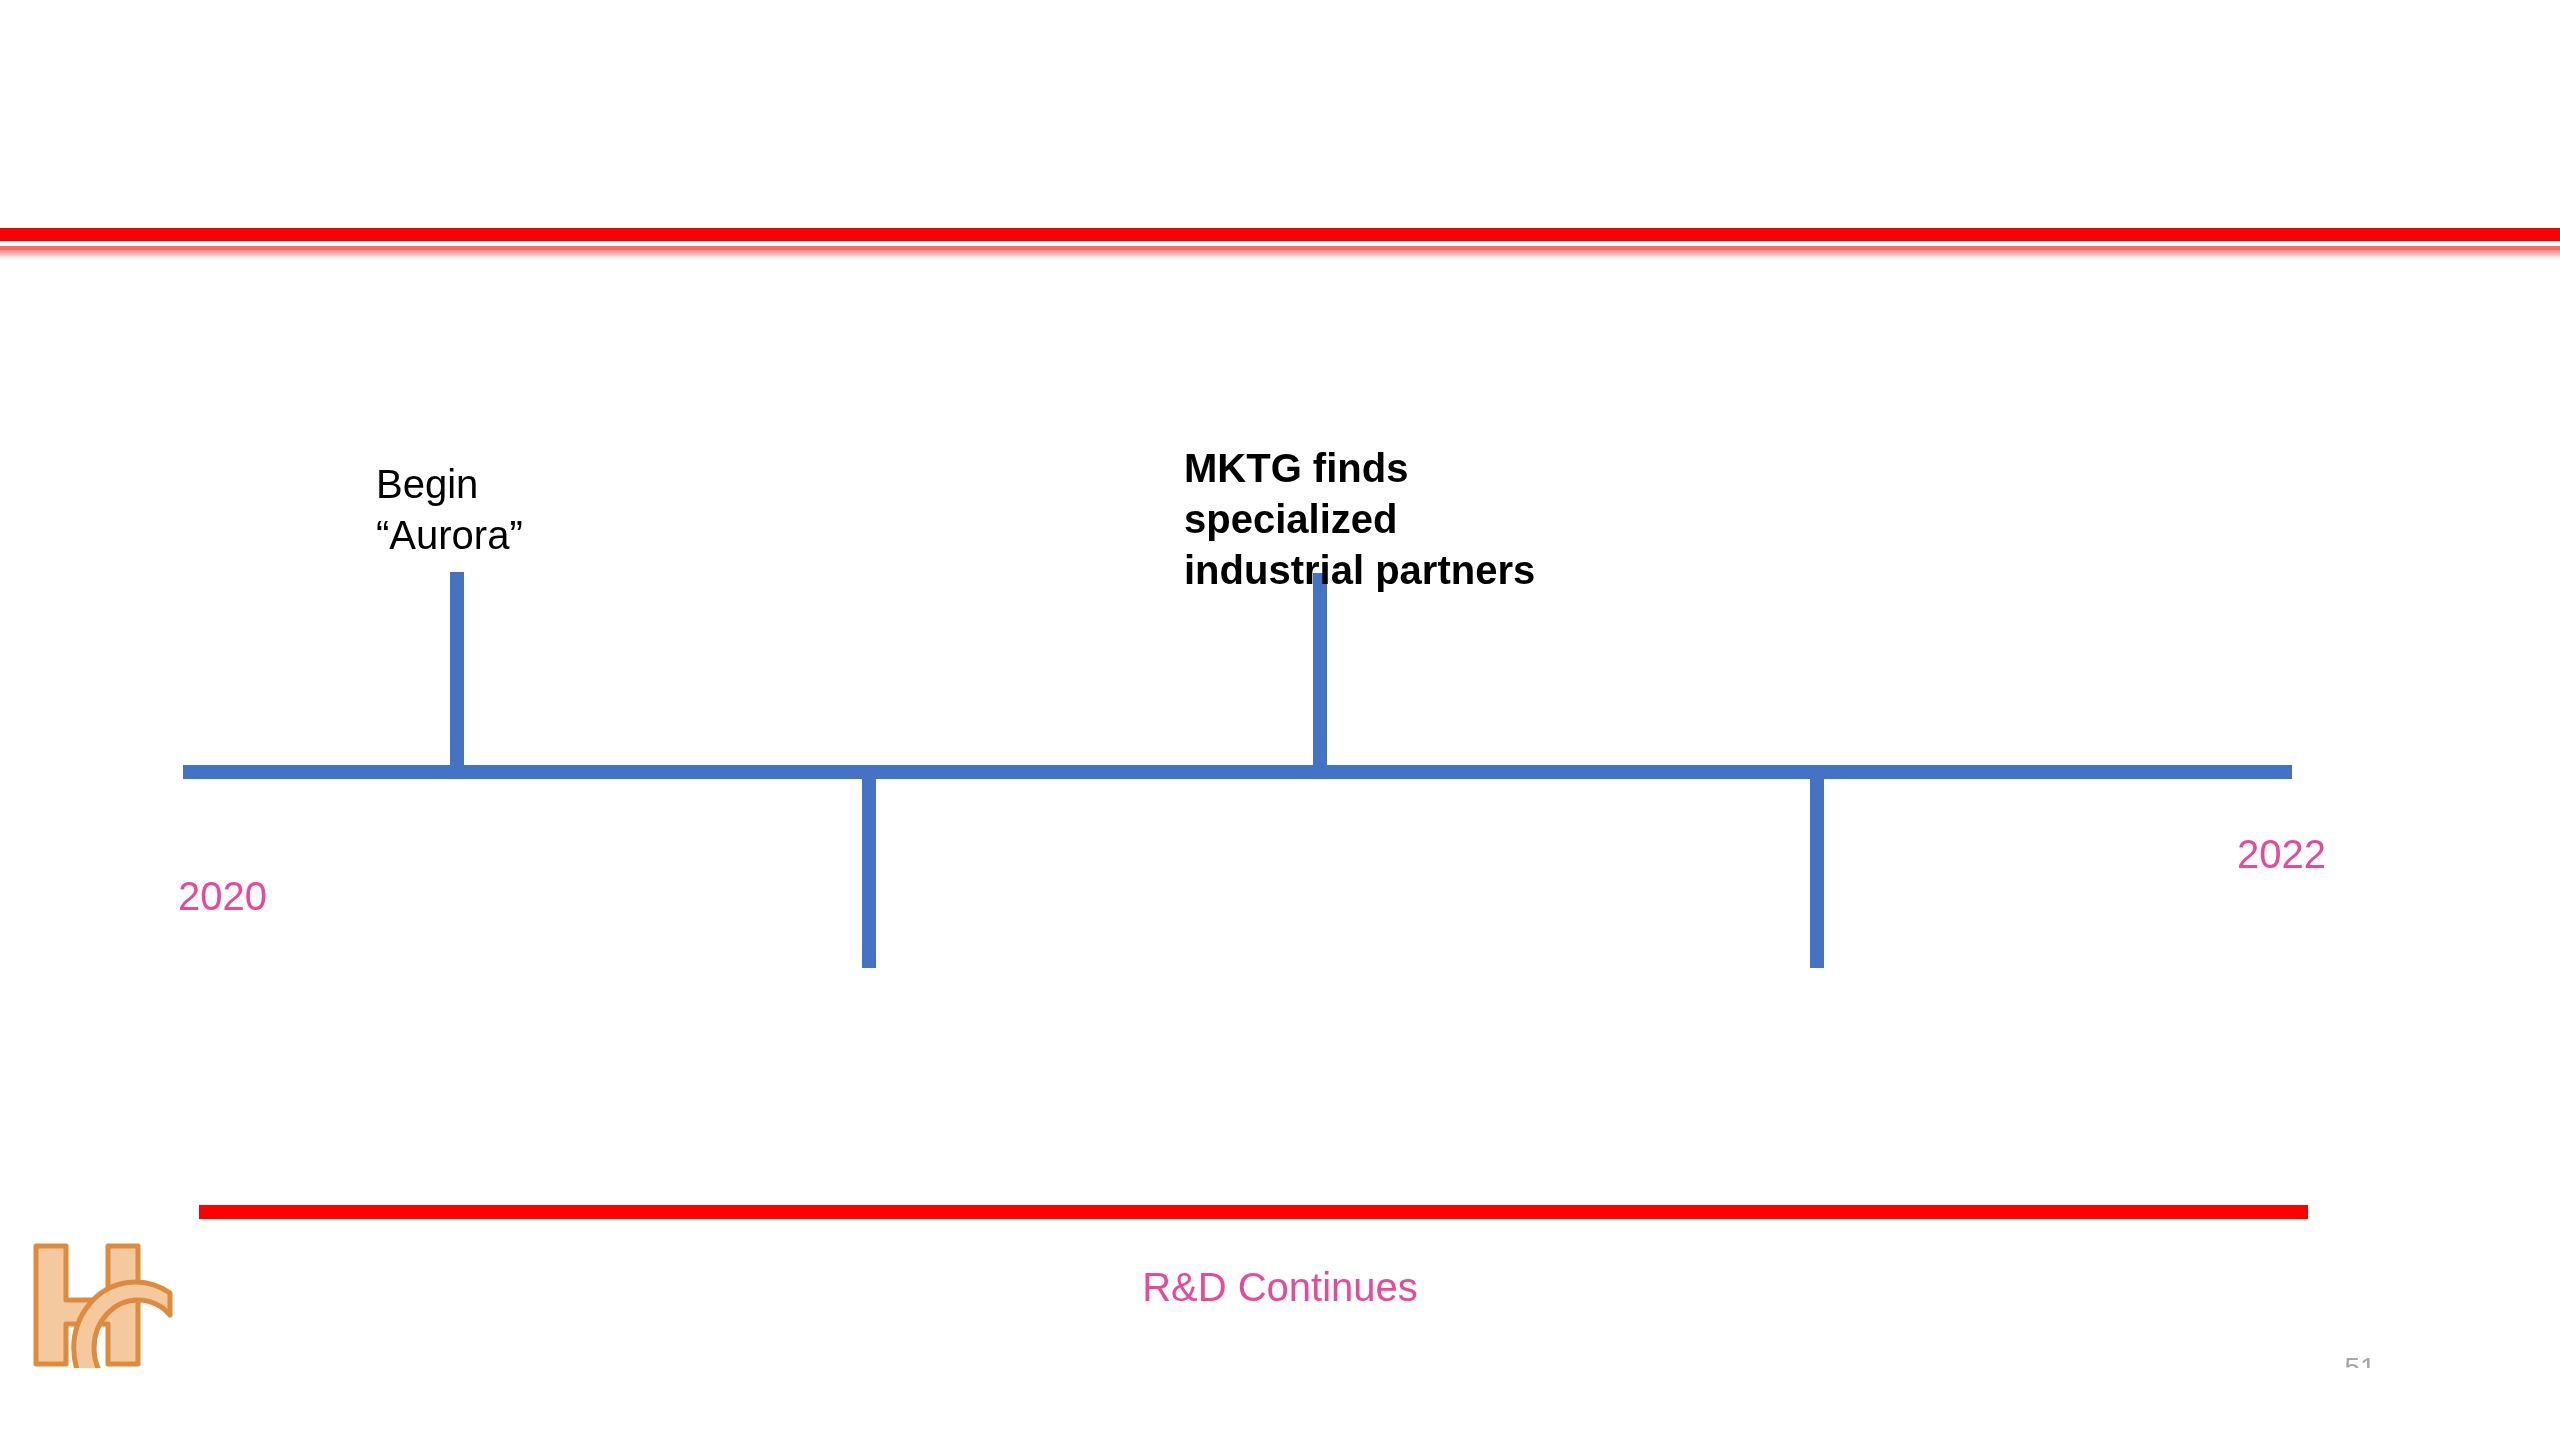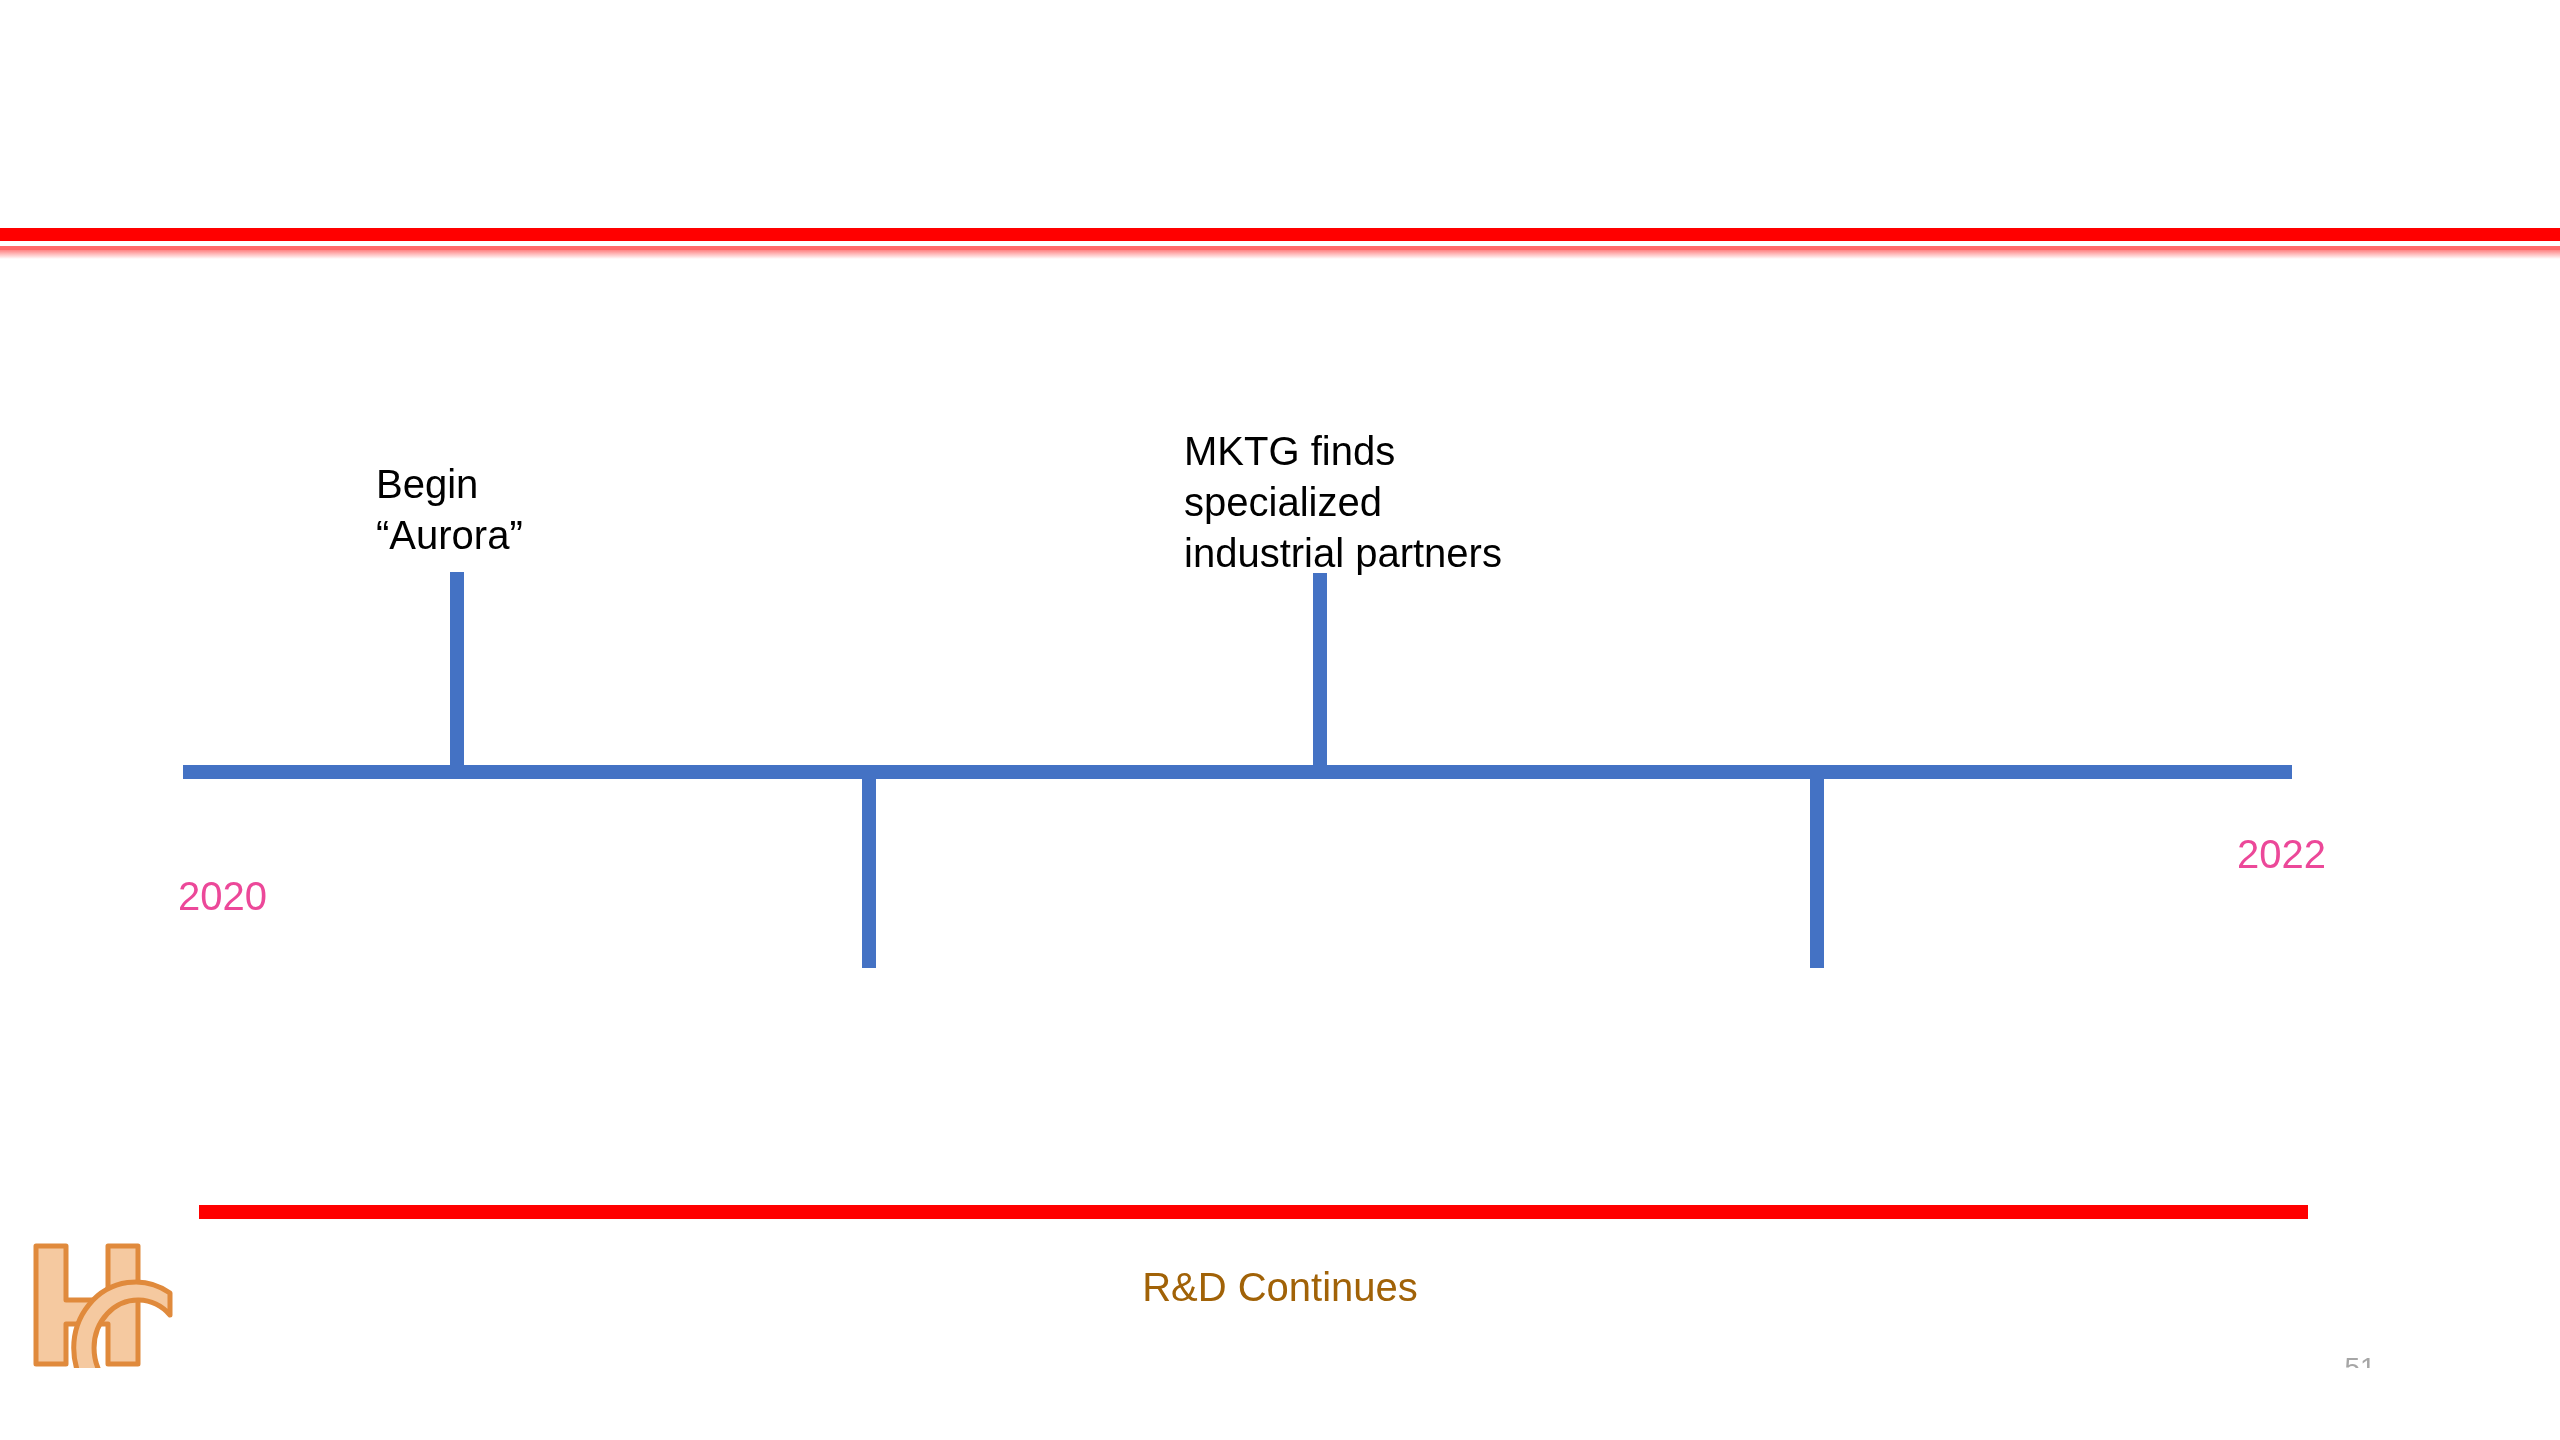--- a/index.html
+++ b/index.html
@@ -82,21 +82,21 @@
     width: 2109px;
     height: 14px;
     background: #FF0000;
   }
   .bottom-bar-label {
     position: absolute;
     left: 0;
     top: 1265px;
     width: 2560px;
     text-align: center;
-    color: #a16207;
+    color: #ec4899;
     font-size: 40px;
   }
 
   
   .logo {
     position: absolute;
     left: 22px;
     top: 1238px;
     width: 170px;
     height: 175px;
@@ -127,21 +127,21 @@
 
   <div class="tl-tick" style="left:450px; top:572px; height:200px;"></div>
   <div class="tl-tick" style="left:862px; top:772px; height:196px;"></div>
   <div class="tl-tick" style="left:1313px; top:573px; height:199px;"></div>
   <div class="tl-tick" style="left:1810px; top:772px; height:196px;"></div>
 
   <div class="ms-label" style="left:376px; top:459px;">Begin
 “Aurora”</div>
 
 
-  <div class="ms-label" style="left:1184px; top:426px;">MKTG finds
+  <div class="ms-label" style="left:1184px; top:443px;font-weight:bold;">MKTG finds
 specialized
 industrial partners</div>
 
 
   <div class="year-label" style="left:178px; top:872px;">2020</div>
 
   <div class="year-label" style="left:2237px; top:830px;">2022</div>
 
   <div class="bottom-bar"></div>
   <div class="bottom-bar-label">R&amp;D Continues</div>

